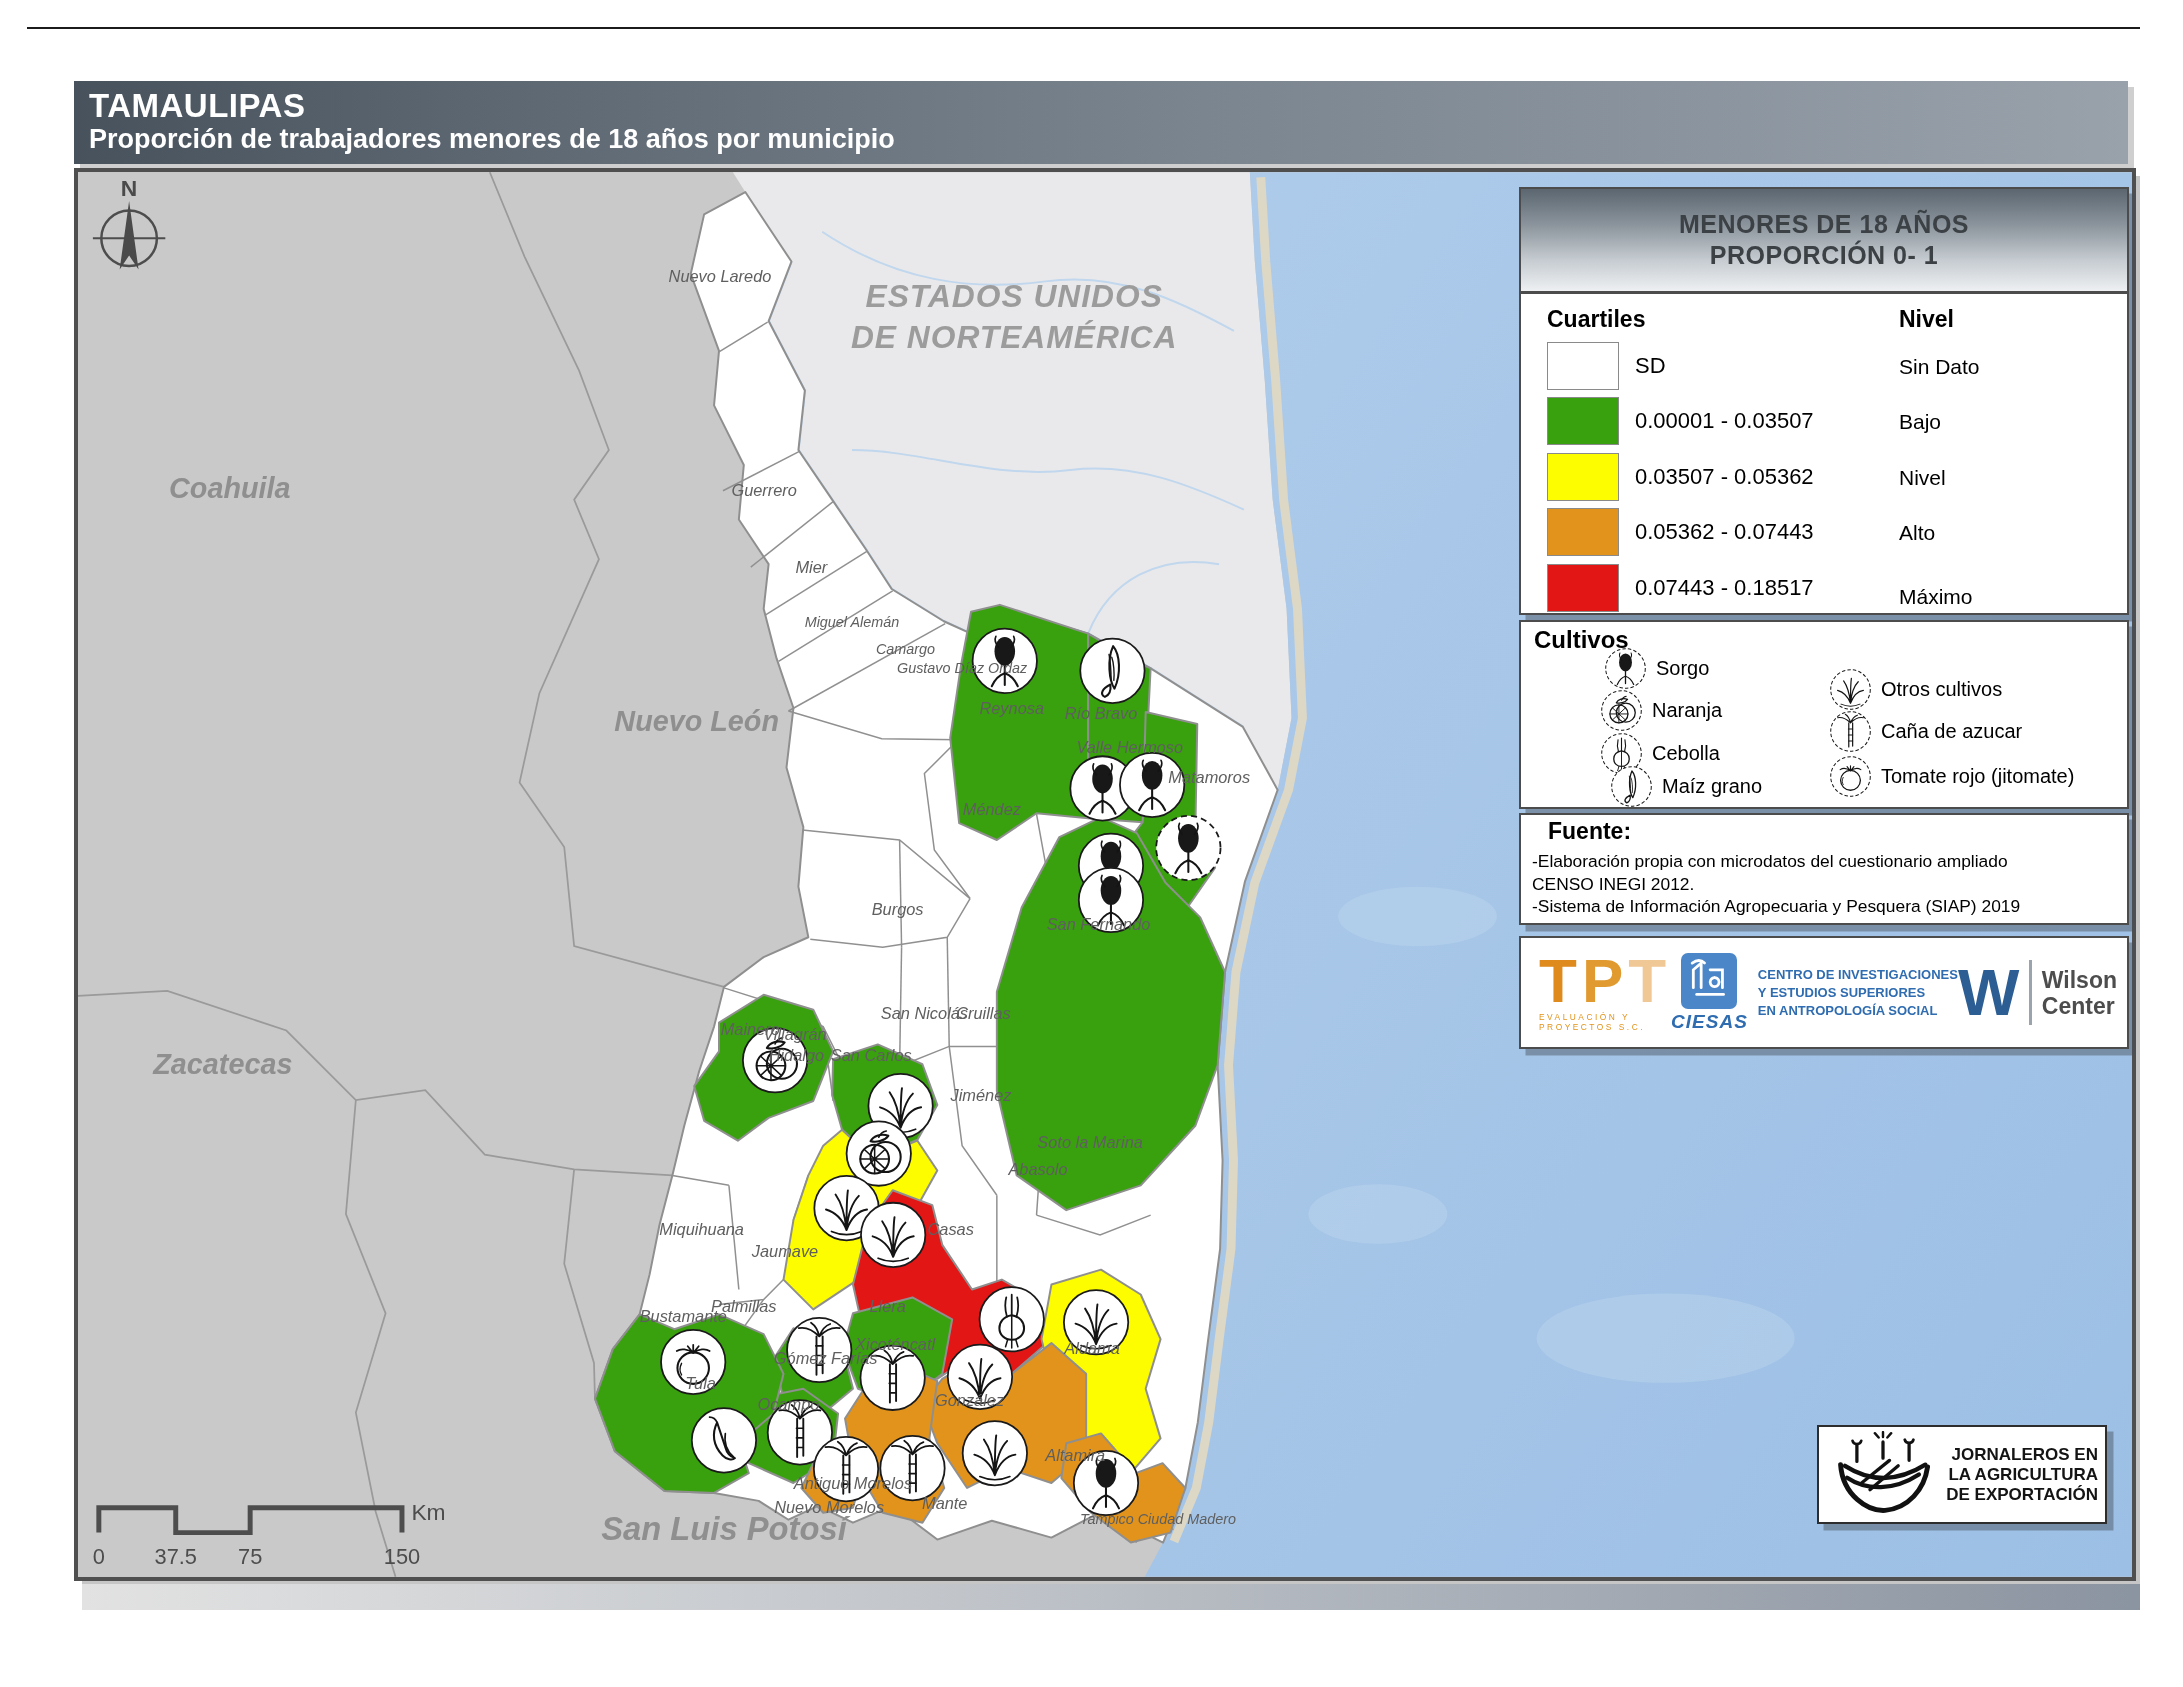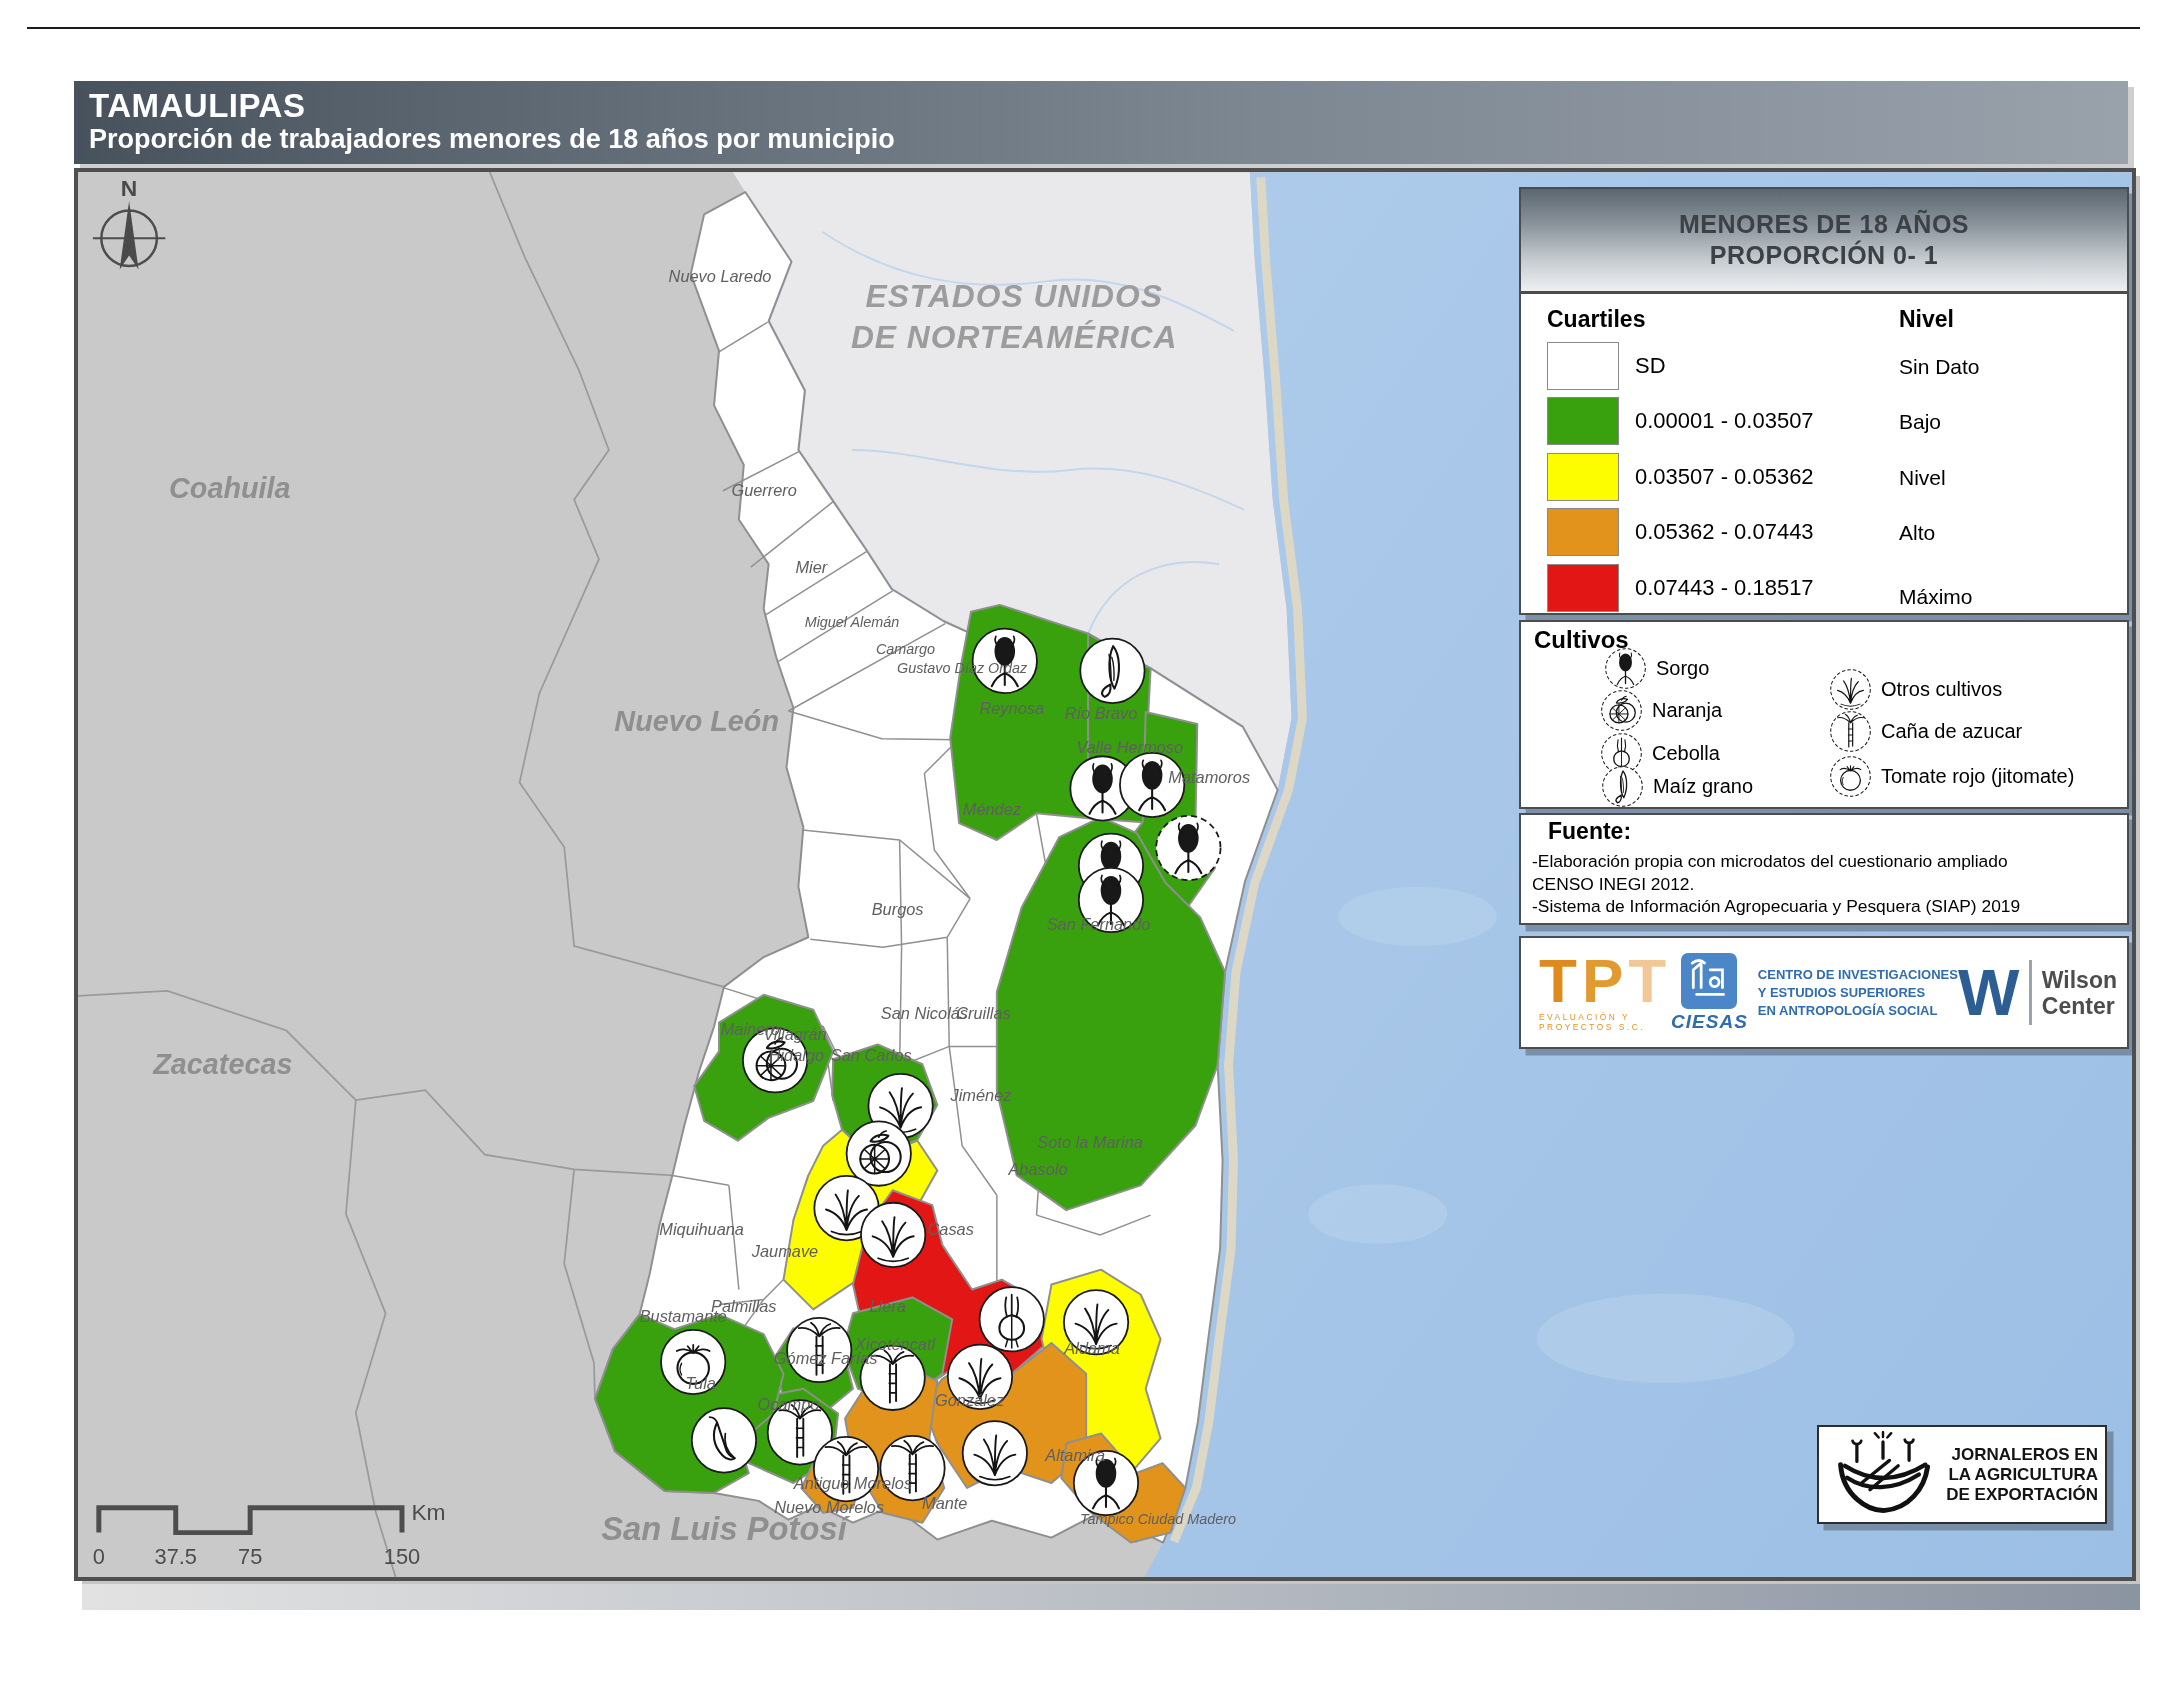--- a/index.html
+++ b/index.html
@@ -446,21 +446,21 @@
           </svg>
         <span>Naranja</span>
       </div>
       <div class="citem" style="left:79px;top:110px;">
         <svg width="43" height="43" viewBox="0 0 100 100">
             <circle class="lc" cx="50" cy="50" r="46"></circle>
             <use href="#g-cebolla"></use>
           </svg>
         <span>Cebolla</span>
       </div>
-      <div class="citem" style="left:80px;top:143px;text-align:center;">
+      <div class="citem" style="left:89px;top:143px;text-align:center;">
         <svg width="43" height="43" viewBox="0 0 100 100">
             <circle class="lc" cx="50" cy="50" r="46"></circle>
             <use href="#g-maiz"></use>
           </svg>
         <span>Maíz grano</span>
       </div>
       <div class="citem" style="left:308px;top:46px;">
         <svg width="43" height="43" viewBox="0 0 100 100">
             <circle class="lc" cx="50" cy="50" r="46"></circle>
             <use href="#g-otros"></use>

